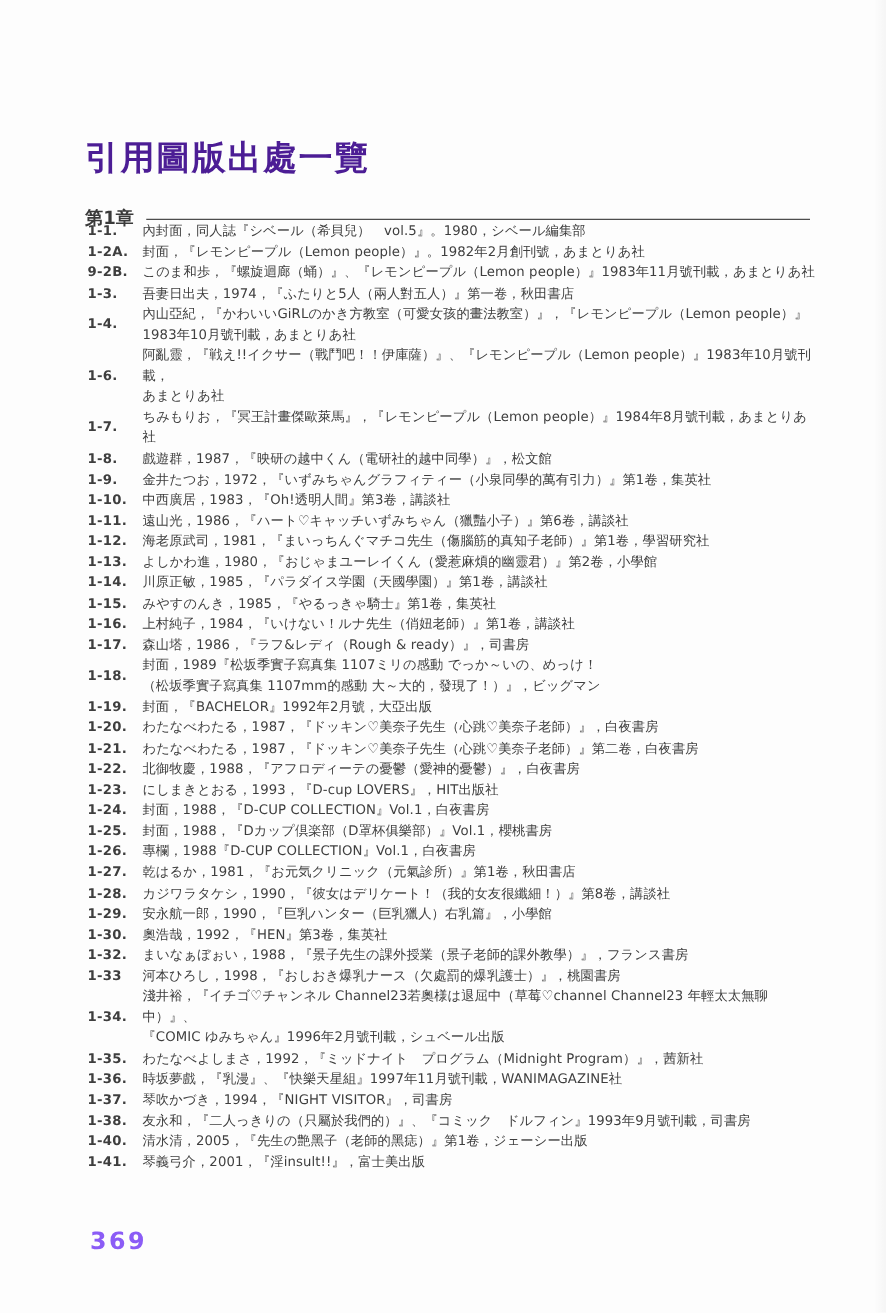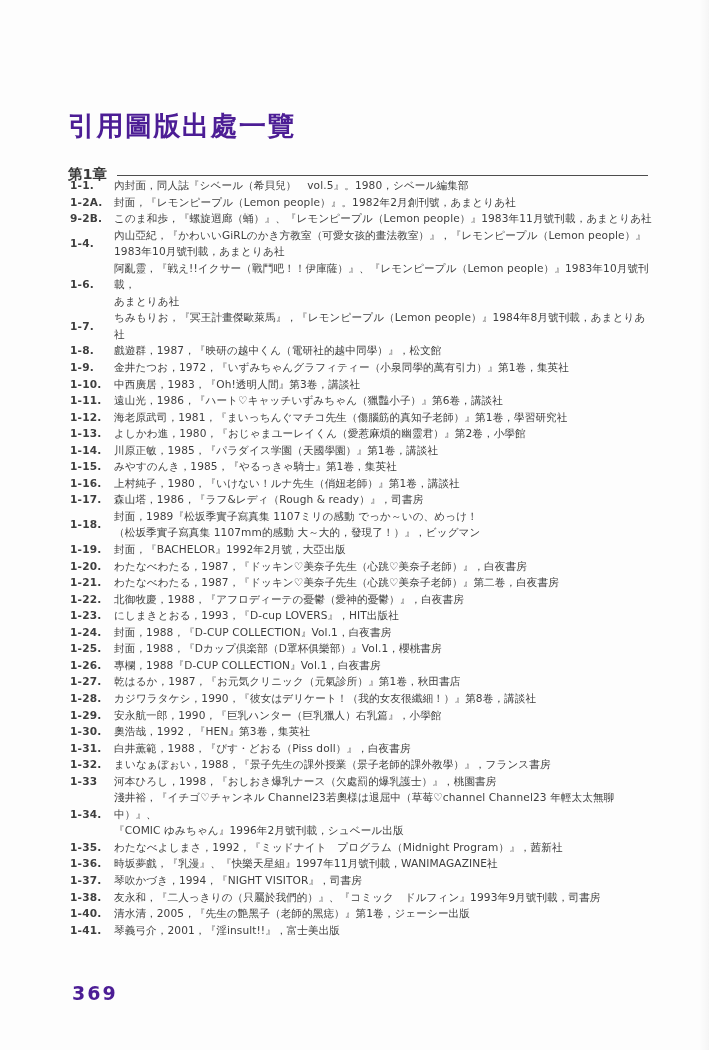--- a/index.html
+++ b/index.html
@@ -78,21 +78,21 @@
     white-space: pre-wrap;
     letter-spacing: 0.1px;
   }
   .page-number {
     position: absolute;
     left: 72px;
     top: 982px;
     font-size: 19px;
     font-weight: bold;
     letter-spacing: 2px;
-    color: #4c1d95;
+    color: #8b5cf6;
   }
 </style>
 </head>
 <body>
 
 <div class="page-edge-shade"></div>
 
 <h1 class="doc-title">引用圖版出處一覽</h1>
 
 <div class="chapter-row">
@@ -107,20 +107,24 @@
     </div>
     <div class="citation-entry">
       <span class="entry-number">1-2A.</span>
       <span class="entry-text">封面，『レモンピープル（Lemon people）』。1982年2月創刊號，あまとりあ社</span>
     </div>
     <div class="citation-entry">
       <span class="entry-number">9-2B.</span>
       <span class="entry-text">このま和歩，『螺旋迴廊（蛹）』、『レモンピープル（Lemon people）』1983年11月號刊載，あまとりあ社</span>
     </div>
     <div class="citation-entry">
+      <span class="entry-number">1-3.</span>
+      <span class="entry-text">吾妻日出夫，1974，『ふたりと5人（兩人對五人）』第一卷，秋田書店</span>
+    </div>
+    <div class="citation-entry">
       <span class="entry-number">1-4.</span>
       <span class="entry-text">內山亞紀，『かわいいGiRLのかき方教室（可愛女孩的畫法教室）』，『レモンピープル（Lemon people）』
 1983年10月號刊載，あまとりあ社</span>
     </div>
     <div class="citation-entry">
       <span class="entry-number">1-6.</span>
       <span class="entry-text">阿亂靈，『戦え!!イクサー（戰鬥吧！！伊庫薩）』、『レモンピープル（Lemon people）』1983年10月號刊載，
 あまとりあ社</span>
     </div>
     <div class="citation-entry">
@@ -154,21 +158,21 @@
     <div class="citation-entry">
       <span class="entry-number">1-14.</span>
       <span class="entry-text">川原正敏，1985，『パラダイス学園（天國學園）』第1卷，講談社</span>
     </div>
     <div class="citation-entry">
       <span class="entry-number">1-15.</span>
       <span class="entry-text">みやすのんき，1985，『やるっきゃ騎士』第1卷，集英社</span>
     </div>
     <div class="citation-entry">
       <span class="entry-number">1-16.</span>
-      <span class="entry-text">上村純子，1980，『いけない！ルナ先生（俏妞老師）』第1卷，講談社</span>
+      <span class="entry-text">上村純子，1984，『いけない！ルナ先生（俏妞老師）』第1卷，講談社</span>
     </div>
     <div class="citation-entry">
       <span class="entry-number">1-17.</span>
       <span class="entry-text">森山塔，1986，『ラフ&amp;レディ（Rough &amp; ready）』，司書房</span>
     </div>
     <div class="citation-entry">
       <span class="entry-number">1-18.</span>
       <span class="entry-text">封面，1989『松坂季實子寫真集 1107ミリの感動 でっか～いの、めっけ！
 （松坂季實子寫真集 1107mm的感動 大～大的，發現了！）』，ビッグマン</span>
     </div>
@@ -199,37 +203,33 @@
     <div class="citation-entry">
       <span class="entry-number">1-25.</span>
       <span class="entry-text">封面，1988，『Dカップ倶楽部（D罩杯俱樂部）』Vol.1，櫻桃書房</span>
     </div>
     <div class="citation-entry">
       <span class="entry-number">1-26.</span>
       <span class="entry-text">專欄，1988『D-CUP COLLECTION』Vol.1，白夜書房</span>
     </div>
     <div class="citation-entry">
       <span class="entry-number">1-27.</span>
-      <span class="entry-text">乾はるか，1987，『お元気クリニック（元氣診所）』第1卷，秋田書店</span>
+      <span class="entry-text">乾はるか，1981，『お元気クリニック（元氣診所）』第1卷，秋田書店</span>
     </div>
     <div class="citation-entry">
       <span class="entry-number">1-28.</span>
       <span class="entry-text">カジワラタケシ，1990，『彼女はデリケート！（我的女友很纖細！）』第8卷，講談社</span>
     </div>
     <div class="citation-entry">
       <span class="entry-number">1-29.</span>
       <span class="entry-text">安永航一郎，1990，『巨乳ハンター（巨乳獵人）右乳篇』，小學館</span>
     </div>
     <div class="citation-entry">
       <span class="entry-number">1-30.</span>
       <span class="entry-text">奧浩哉，1992，『HEN』第3卷，集英社</span>
-    </div>
-    <div class="citation-entry">
-      <span class="entry-number">1-31.</span>
-      <span class="entry-text">白井薫範，1988，『ぴす・どおる（Piss doll）』，白夜書房</span>
     </div>
     <div class="citation-entry">
       <span class="entry-number">1-32.</span>
       <span class="entry-text">まいなぁぼぉい，1988，『景子先生の課外授業（景子老師的課外教學）』，フランス書房</span>
     </div>
     <div class="citation-entry">
       <span class="entry-number">1-33</span>
       <span class="entry-text">河本ひろし，1998，『おしおき爆乳ナース（欠處罰的爆乳護士）』，桃園書房</span>
     </div>
     <div class="citation-entry">

